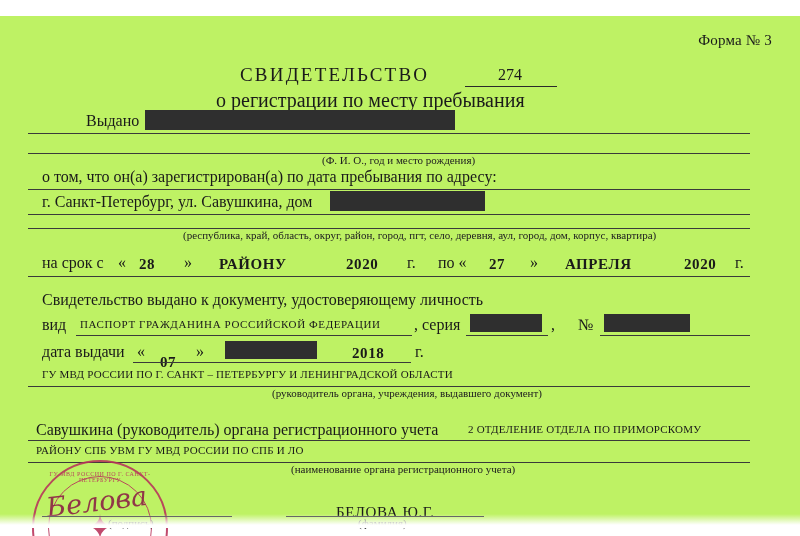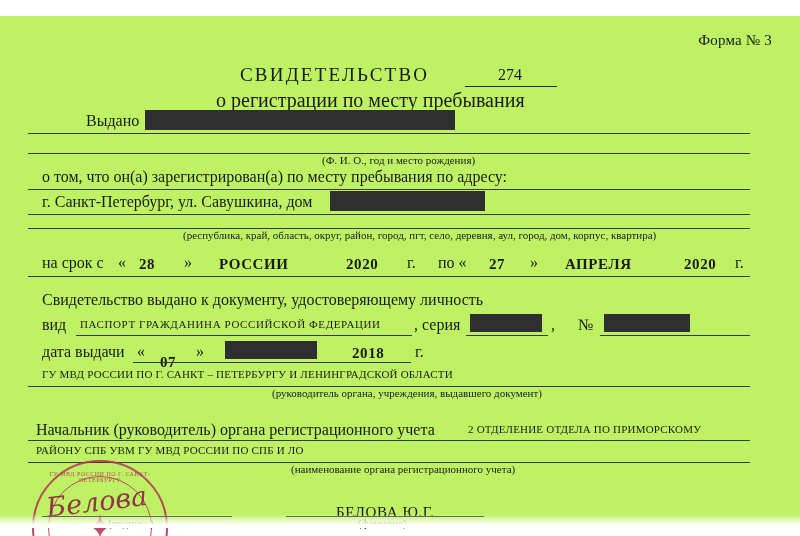--- a/index.html
+++ b/index.html
@@ -169,35 +169,35 @@
   <div class="title-number-rule"></div>
   <div class="subtitle">о регистрации по месту пребывания</div>
 
   <div class="lbl" style="left:86px; top:96px;">Выдано</div>
   <div class="redacted" style="left:145px; top:94px; width:310px; height:20px;"></div>
   <div class="rule" style="left:28px; top:117px; width:722px;"></div>
 
   <div class="rule" style="left:28px; top:137px; width:722px;"></div>
   <div class="lbl-sm" style="left:322px; top:138px;">(Ф. И. О., год и место рождения)</div>
 
-  <div class="lbl" style="left:42px; top:152px;">о том, что он(а) зарегистрирован(а) по месту пребывания по адресу:</div>
+  <div class="lbl" style="left:42px; top:152px;">о том, что он(а) зарегистрирован(а) по дата пребывания по адресу:</div>
   <div class="rule" style="left:28px; top:173px; width:722px;"></div>
 
   <div class="lbl" style="left:42px; top:177px;">г. Санкт-Петербург, ул. Савушкина, дом</div>
   <div class="redacted" style="left:330px; top:175px; width:155px; height:20px;"></div>
   <div class="rule" style="left:28px; top:198px; width:722px;"></div>
 
   <div class="rule" style="left:28px; top:212px; width:722px;"></div>
   <div class="lbl-sm" style="left:183px; top:213px;">(республика, край, область, округ, район, город, пгт, село, деревня, аул, город, дом, корпус, квартира)</div>
 
   <div class="lbl" style="left:42px; top:238px;">на срок с</div>
   <div class="lbl" style="left:118px; top:238px;">«</div>
   <div class="typed-b" style="left:139px; top:240px;text-align:right;">28</div>
   <div class="lbl" style="left:184px; top:238px;">»</div>
-  <div class="typed-b" style="left:219px; top:240px;">РОССИИ</div>
+  <div class="typed-b" style="left:219px; top:240px;">РАЙОНУ</div>
   <div class="typed-b" style="left:346px; top:240px;">2020</div>
   <div class="lbl" style="left:407px; top:238px;">г.</div>
   <div class="lbl" style="left:438px; top:238px;">по «</div>
   <div class="typed-b" style="left:489px; top:240px;">27</div>
   <div class="lbl" style="left:530px; top:238px;">»</div>
   <div class="typed-b" style="left:565px; top:240px;">АПРЕЛЯ</div>
   <div class="typed-b" style="left:684px; top:240px;">2020</div>
   <div class="lbl" style="left:735px; top:238px;">г.</div>
   <div class="rule" style="left:28px; top:260px; width:722px;"></div>
 
@@ -220,21 +220,21 @@
   <div class="lbl" style="left:196px; top:327px;">»</div>
   <div class="redacted" style="left:225px; top:325px; width:92px; height:18px;"></div>
   <div class="typed-b" style="left:352px; top:329px;">2018</div>
   <div class="lbl" style="left:415px; top:327px;">г.</div>
   <div class="rule" style="left:133px; top:346px; width:278px;"></div>
 
   <div class="typed" style="left:42px; top:352px; letter-spacing:0.2px;">ГУ  МВД  РОССИИ  ПО  Г. САНКТ – ПЕТЕРБУРГУ  И  ЛЕНИНГРАДСКОЙ ОБЛАСТИ</div>
   <div class="rule" style="left:28px; top:370px; width:722px;"></div>
   <div class="lbl-sm" style="left:272px; top:371px;">(руководитель органа, учреждения, выдавшего документ)</div>
 
-  <div class="lbl" style="left:36px; top:405px;">Начальник (руководитель) органа регистрационного учета</div>
+  <div class="lbl" style="left:36px; top:405px;">Савушкина (руководитель) органа регистрационного учета</div>
   <div class="typed" style="left:468px; top:407px; letter-spacing:0.2px;">2 ОТДЕЛЕНИЕ ОТДЕЛА  ПО ПРИМОРСКОМУ</div>
   <div class="rule" style="left:28px; top:424px; width:722px;"></div>
 
   <div class="typed" style="left:36px; top:428px; letter-spacing:0.2px;">РАЙОНУ СПБ УВМ  ГУ  МВД  РОССИИ  ПО СПБ  И  ЛО</div>
   <div class="rule" style="left:28px; top:446px; width:722px;"></div>
   <div class="lbl-sm" style="left:291px; top:447px;">(наименование органа регистрационного учета)</div>
 
   <div class="stamp">
     <div class="stamp-inner"></div>
     <div class="stamp-txt-top">ГУ МВД РОССИИ ПО Г. САНКТ-ПЕТЕРБУРГУ</div>

